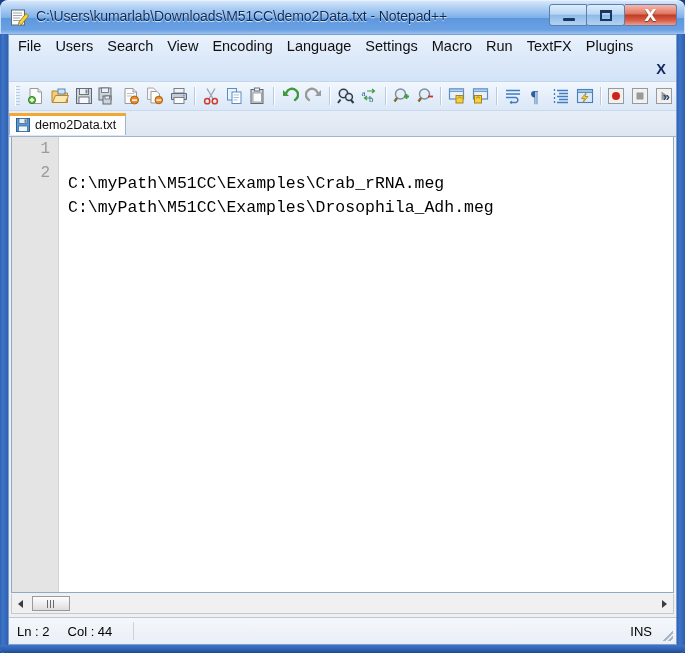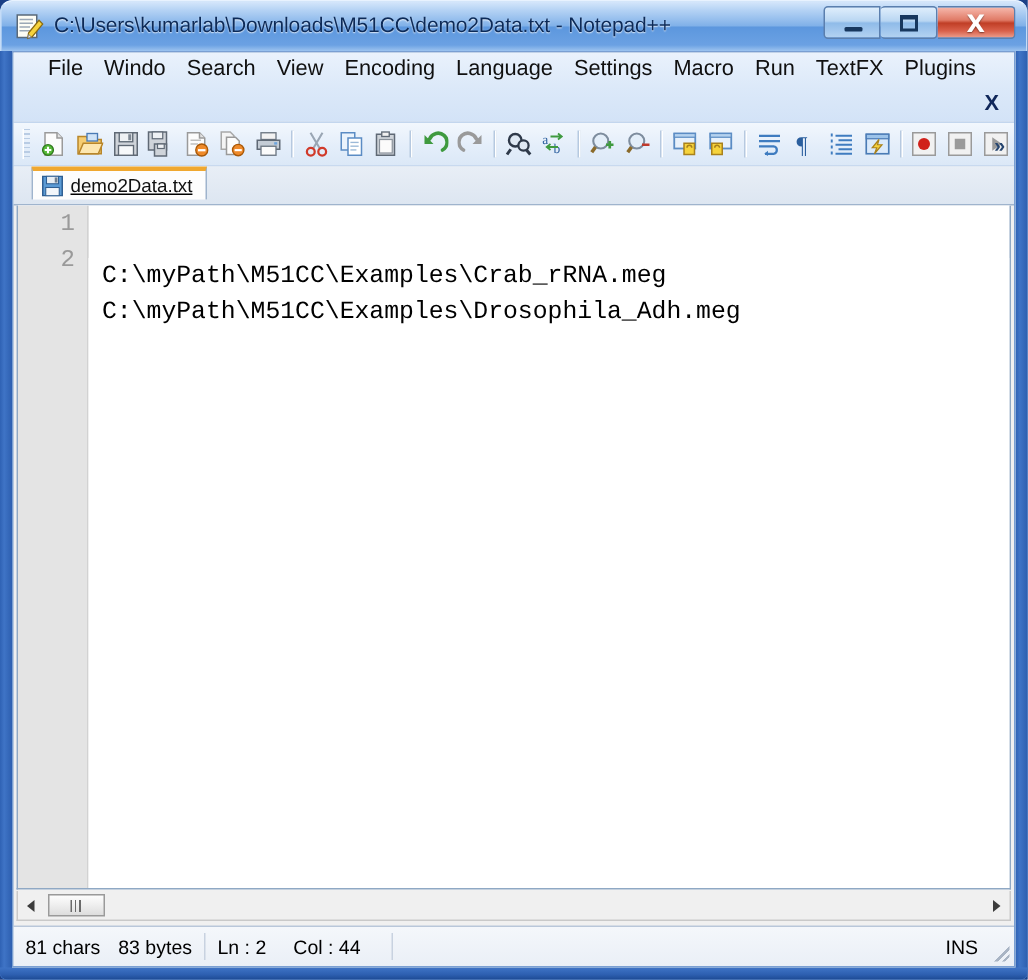--- a/index.html
+++ b/index.html
@@ -137,21 +137,21 @@
     position: relative;
     height: 46px;
     background: linear-gradient(180deg, #eaf2fc 0%, #dce9f9 50%, #d3e3f7 100%);
     border-bottom: 1px solid #c3d6ee;
   }
   .menu-row {
     position: relative;
     height: 23px;
     display: flex;
     align-items: center;
-    padding-left: 16px;
+    padding-left: 2px;
   }
   .menu-item {
     font-size: 14.5px;
     color: #101010;
     padding: 0 7px;
     line-height: 23px;
     white-space: nowrap;
     cursor: default;
   }
   #menu-close-doc {
@@ -199,24 +199,22 @@
     font-weight: bold;
     cursor: default;
   }
 
   
   #tabbar {
     position: relative;
     height: 25px;
     background: linear-gradient(180deg, #e8eef6 0%, #dde6f1 100%);
     border-bottom: 1px solid #9fb4cd;
-    padding-left: 12px;
     display: flex;
-    align-items: flex-start;
-    text-decoration: underline;
+    align-items: center;
   }
   .tab {
     position: relative;
     height: 22px;
     box-sizing: border-box;
     display: flex;
     align-items: center;
     padding: 0 9px 0 6px;
     background: #fdfdfd;
     border: 1px solid #9fb4cd;
@@ -371,21 +369,21 @@
     <div class="winbtn" id="btn-close">
       <div class="glyph">X</div>
     </div>
   </div>
 
   <div id="client">
 
     <div id="menubar">
       <div class="menu-row">
         <div class="menu-item">File</div>
-        <div class="menu-item">Windo</div>
+        <div class="menu-item">Users</div>
         <div class="menu-item">Search</div>
         <div class="menu-item">View</div>
         <div class="menu-item">Encoding</div>
         <div class="menu-item">Language</div>
         <div class="menu-item">Settings</div>
         <div class="menu-item">Macro</div>
         <div class="menu-item">Run</div>
         <div class="menu-item">TextFX</div>
         <div class="menu-item">Plugins</div>
       </div>
@@ -649,25 +647,20 @@
       <div id="sb-thumb">
         <div class="grip"></div>
       </div>
       <div id="sb-track"></div>
       <div class="sb-arrow">
         <div class="tri tri-right"></div>
       </div>
     </div>
 
     <div id="statusbar">
-      <div class="sb-cell" style="width:128px">
-        <span>81 chars</span>
-        <span style="display:inline-block;width:14px"></span>
-        <span>83 bytes</span>
-      </div>
       <div class="sb-cell" style="width:125px">
         <span>Ln : 2</span>
         <span style="display:inline-block;width:18px"></span>
         <span>Col : 44</span>
       </div>
       <div class="sb-cell last" style="flex:1;justify-content:flex-end;padding-right:24px">INS</div>
       <div id="sb-grip"></div>
     </div>
 
   </div>

